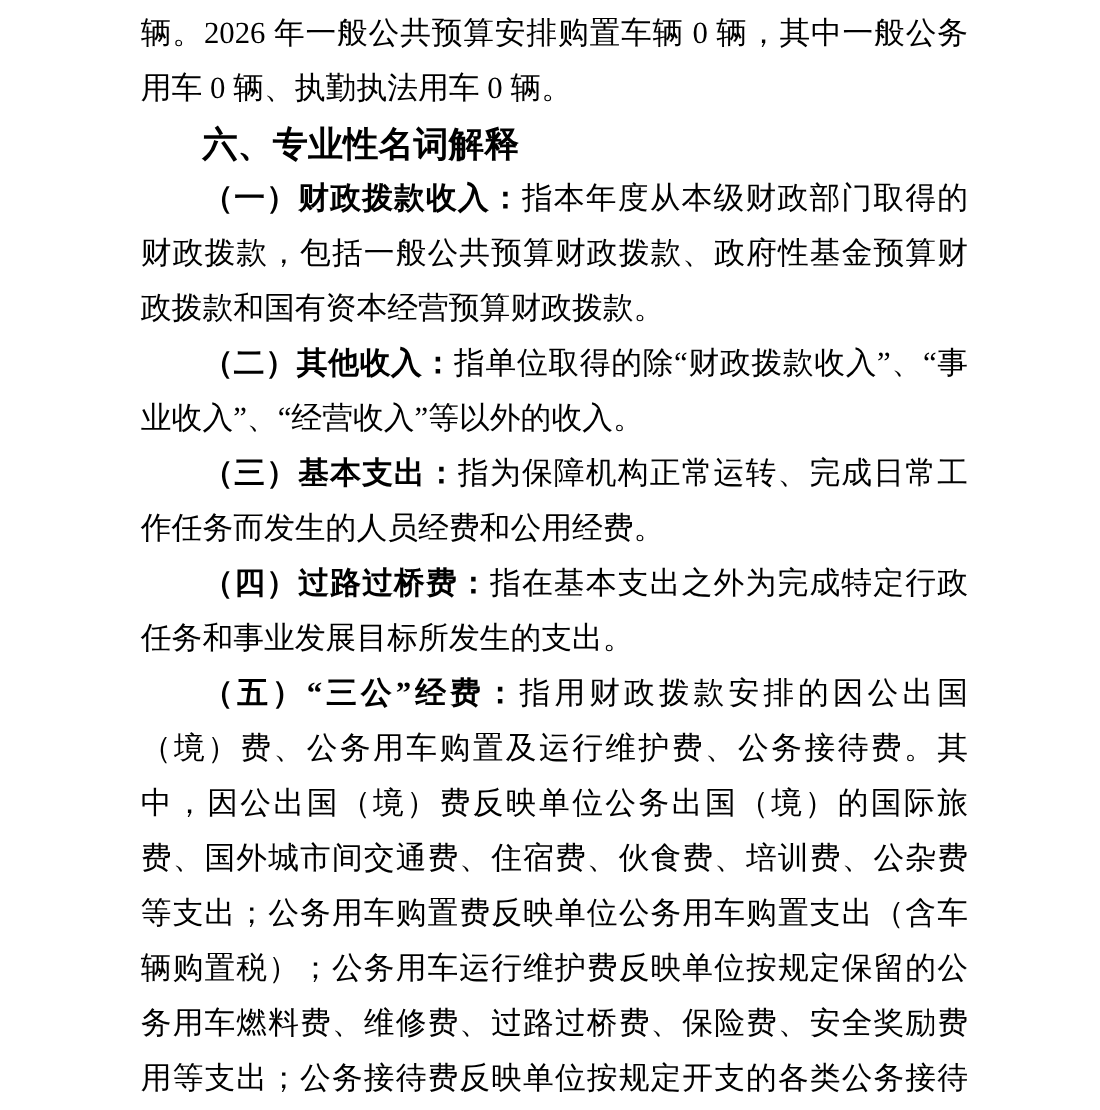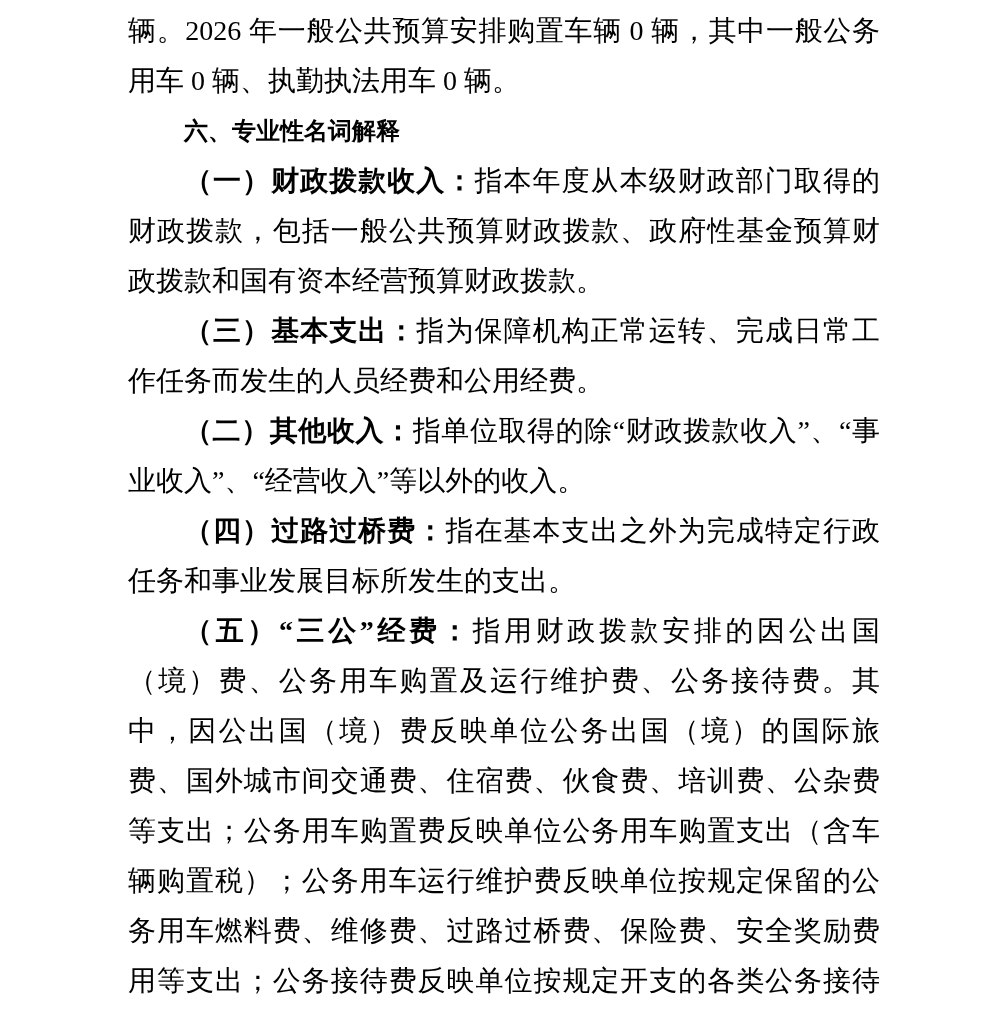--- a/index.html
+++ b/index.html
@@ -30,40 +30,40 @@
     text-indent: 0;
   }
   .para.indent {
     text-indent: 56px;
   }
   .heading {
     margin: 0;
     text-indent: 56px;
     font-family: "Liberation Sans", "DejaVu Sans", sans-serif;
     font-weight: 700;
-    font-size: 24px;
+    font-size: 32px;
     line-height: 50px;
   }
   .term-lead {
     font-weight: 700;
     margin-top: 35px;
   }
 </style>
 </head>
 <body>
 
 <div class="page">
 
   <p class="para no-indent">辆。2026 年一般公共预算安排购置车辆 0 辆，其中一般公务用车 0 辆、执勤执法用车 0 辆。</p>
 
   <h2 class="heading">六、专业性名词解释</h2>
 
   <p class="para indent"><span class="term-lead">（一）财政拨款收入：</span><span>指本年度从本级财政部门取得的财政拨款，包括一般公共预算财政拨款、政府性基金预算财政拨款和国有资本经营预算财政拨款。</span></p>
 
+  <p class="para indent"><span class="term-lead">（二）其他收入：</span><span>指单位取得的除“财政拨款收入”、“事业收入”、“经营收入”等以外的收入。</span></p>
+
   <p class="para indent"><span class="term-lead">（三）基本支出：</span><span>指为保障机构正常运转、完成日常工作任务而发生的人员经费和公用经费。</span></p>
-
-  <p class="para indent"><span class="term-lead">（二）其他收入：</span><span>指单位取得的除“财政拨款收入”、“事业收入”、“经营收入”等以外的收入。</span></p>
 
   <p class="para indent"><span class="term-lead">（四）过路过桥费：</span><span>指在基本支出之外为完成特定行政任务和事业发展目标所发生的支出。</span></p>
 
   <p class="para indent"><span class="term-lead">（五）“三公”经费：</span><span>指用财政拨款安排的因公出国（境）费、公务用车购置及运行维护费、公务接待费。其中，因公出国（境）费反映单位公务出国（境）的国际旅费、国外城市间交通费、住宿费、伙食费、培训费、公杂费等支出；公务用车购置费反映单位公务用车购置支出（含车辆购置税）；公务用车运行维护费反映单位按规定保留的公务用车燃料费、维修费、过路过桥费、保险费、安全奖励费用等支出；公务接待费反映单位按规定开支的各类公务接待（含外宾接待）支出。</span></p>
 
 </div>
 
 </body></html>

